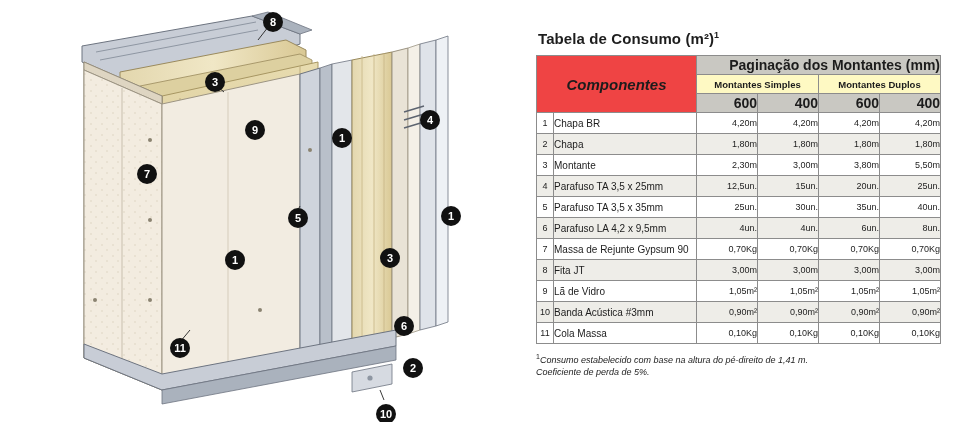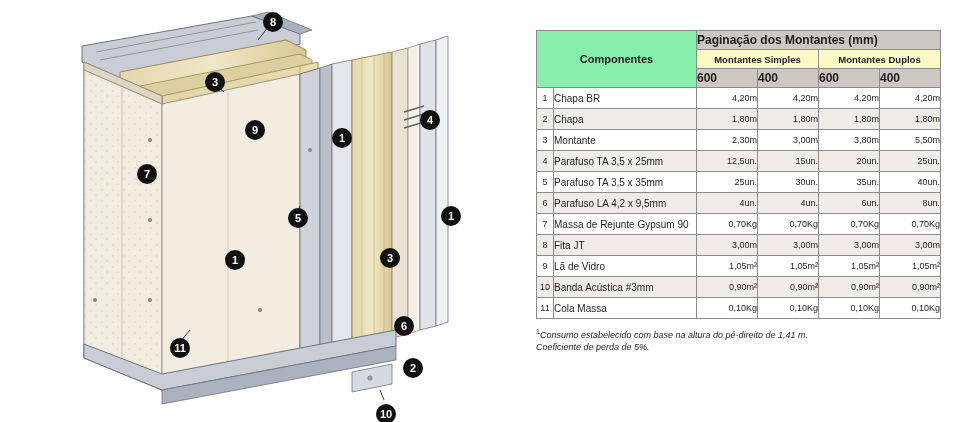--- a/index.html
+++ b/index.html
@@ -65,37 +65,38 @@
     table-layout: fixed;
     font-size: 9.5px;
     color: #1c1c1c;
   }
   table.consumo th, table.consumo td {
     border: 1px solid #8c8c8c;
     padding: 0;
   }
   .hdr-grey {
     background: #c9c8c2;
-    text-align: left;
-    font-weight: bold;
-    font-size: 12px;
+    text-align: right;
+    font-weight: bold;
+    font-size: 14px;
     height: 18px;
   }
   .hdr-light {
     background: #fef9c3;
     text-align: center;
     font-weight: bold;
     font-size: 9.5px;
     height: 18px;
   }
   .hdr-comp {
-    background: #86efac;
+    background: #ef4444;
     text-align: center;
     font-weight: bold;
-    font-size: 11px;
+    font-size: 15px;
+    font-style: italic;
   }
   td.num {
     text-align: center;
     width: 17px;
     height: 20px;
     font-size: 9px;
   }
   td.name {
     padding-left: 5px;
     height: 20px;
@@ -219,20 +220,23 @@
   <div class="callout" style="left:380px; top:248px;">3</div>
   <div class="callout" style="left:225px; top:250px;">1</div>
   <div class="callout" style="left:394px; top:316px;">6</div>
   <div class="callout" style="left:170px; top:338px;">11</div>
   <div class="callout" style="left:403px; top:358px;">2</div>
   <div class="callout" style="left:376px; top:404px;">10</div>
 </div>
 
 <div id="table-panel">
 
+  <div id="table-title">
+    <span>Tabela de Consumo (m²)</span><span class="sup">1</span>
+  </div>
 
   <table class="consumo">
     <colgroup>
       <col style="width:17px">
       <col style="width:143px">
       <col style="width:61px">
       <col style="width:61px">
       <col style="width:61px">
       <col style="width:61px">
     </colgroup>

